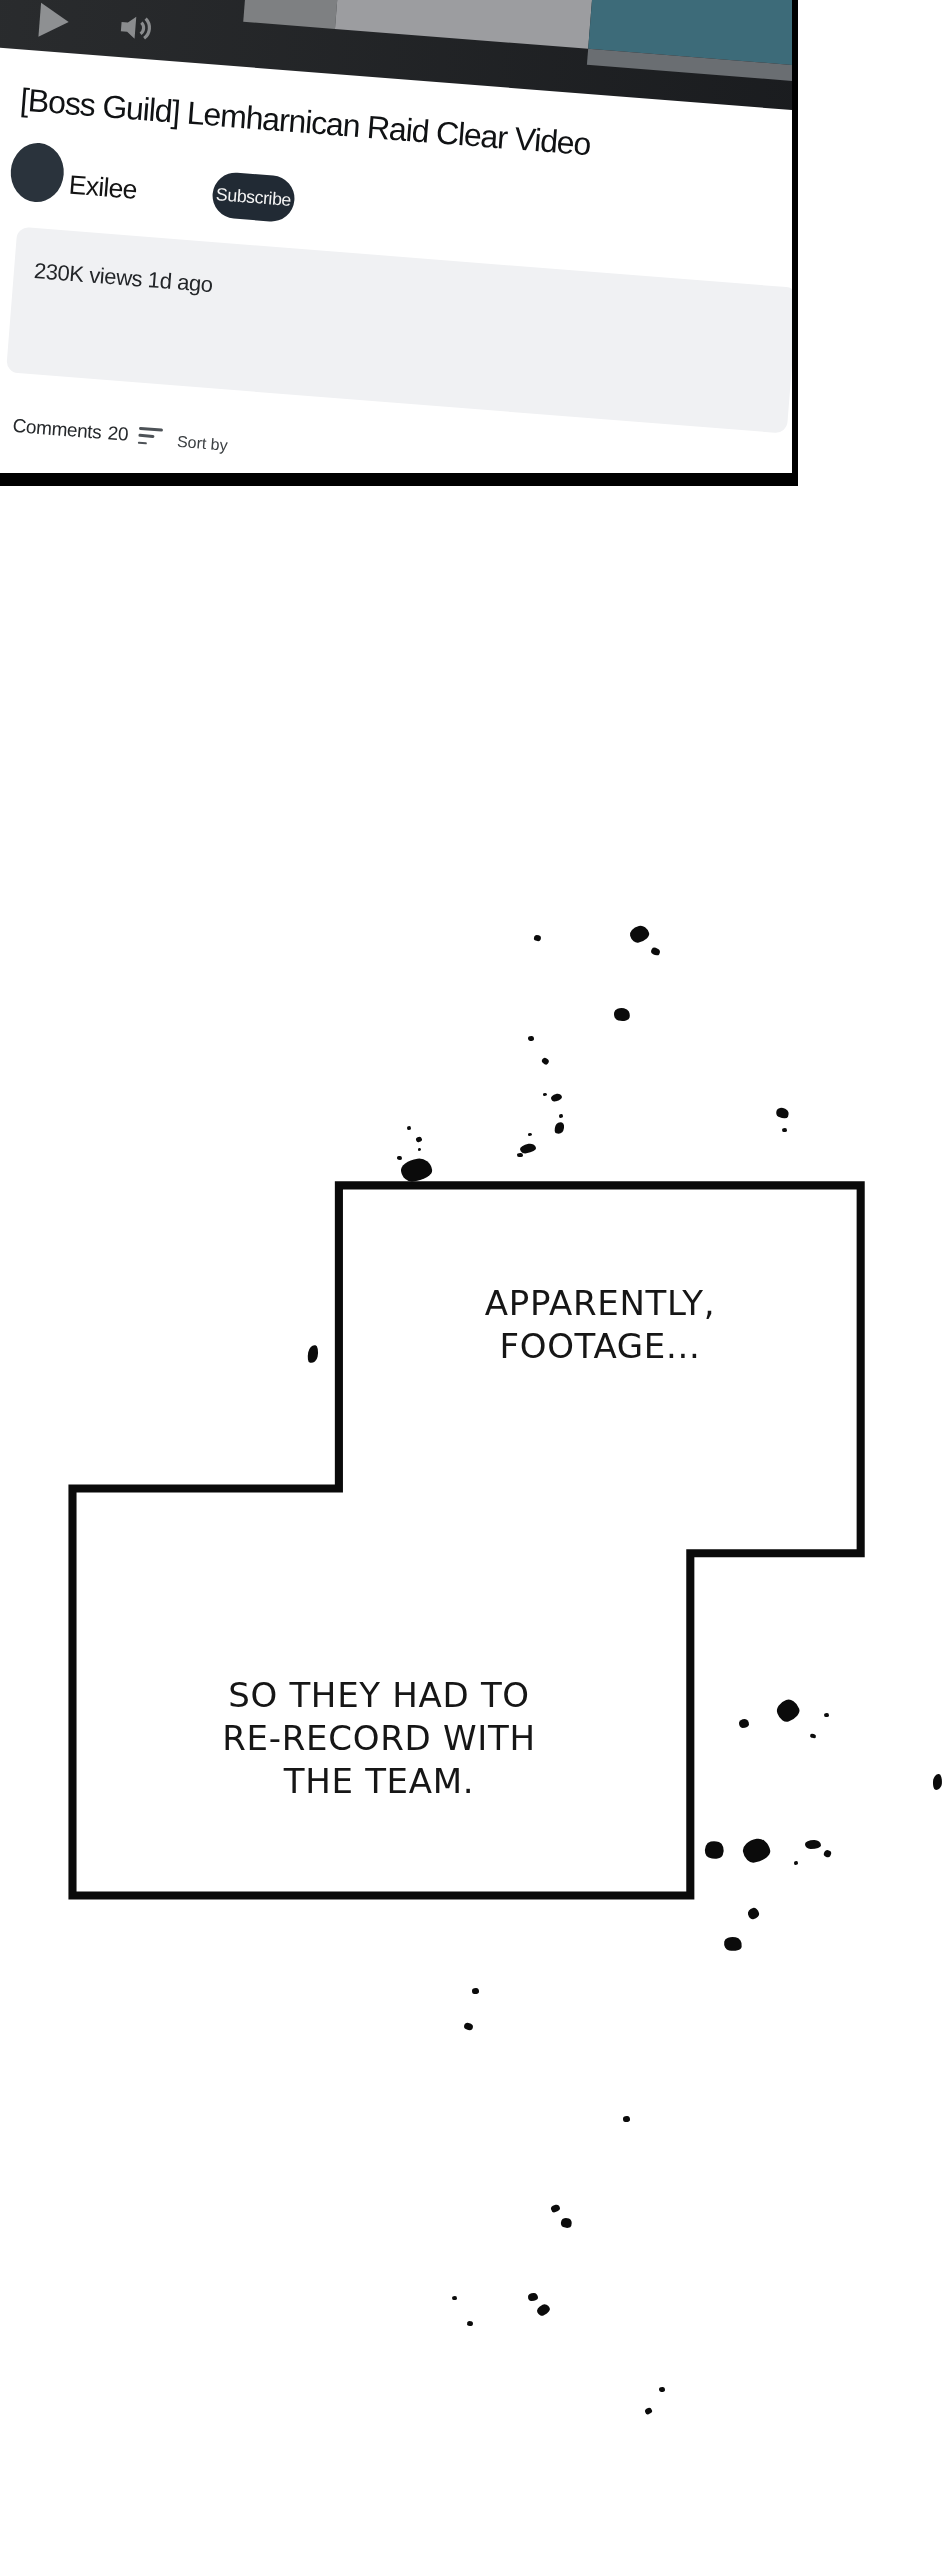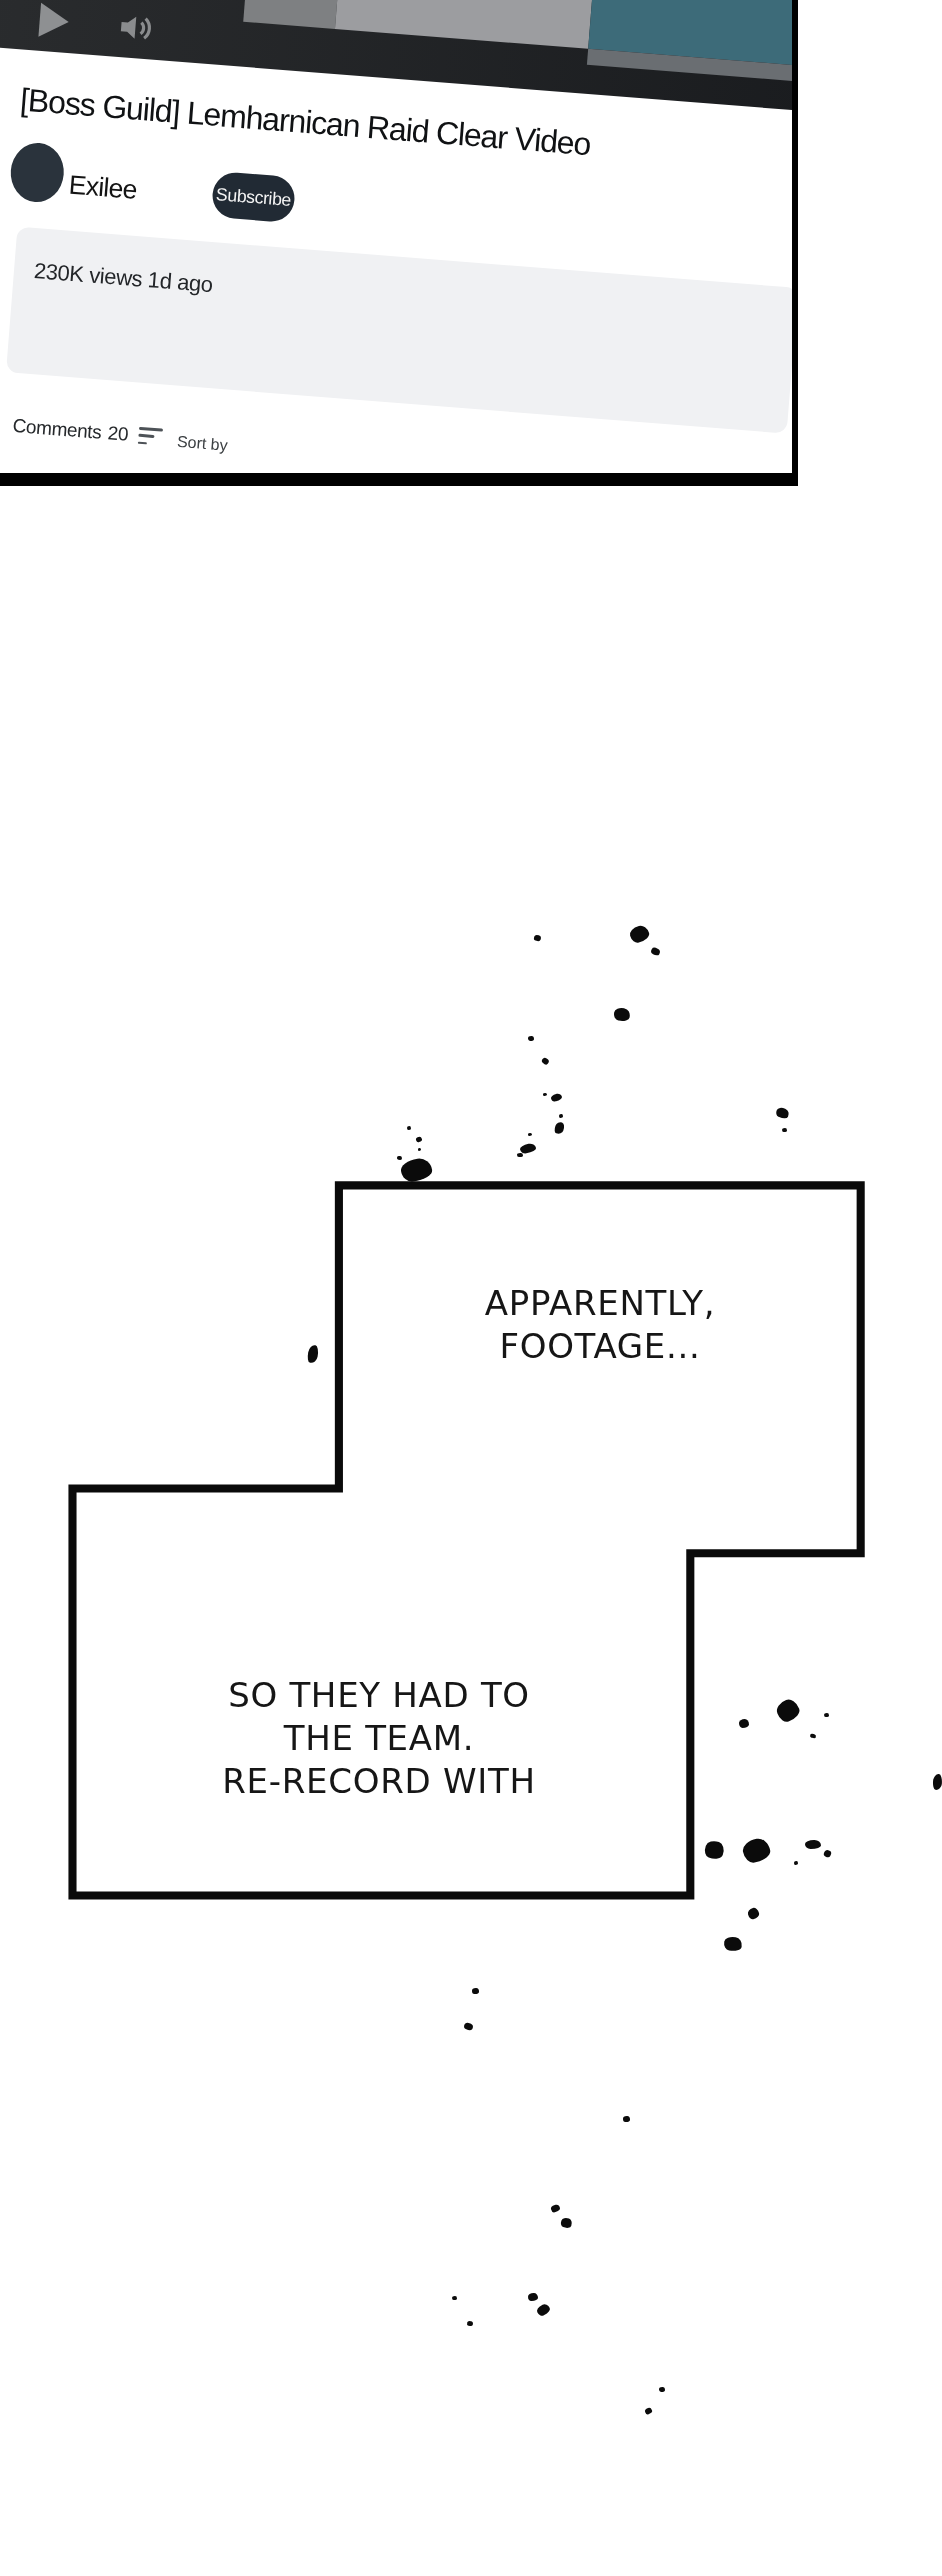--- a/index.html
+++ b/index.html
@@ -124,22 +124,22 @@
 <svg class="bubble-svg" viewBox="0 0 1280 3500">
   <path d="M 460.5,1610.5 L 1169.5,1610.5 L 1169.5,2110.5 L 938,2110.5 L 938,2575.5 L 98.5,2575.5 L 98.5,2022.5 L 460.5,2022.5 Z" fill="#ffffff" stroke="#0a0a0a" stroke-width="11" stroke-linejoin="miter"></path>
 </svg>
 
 <div class="bubble-text" id="bubble1-text">
   <span>APPARENTLY,</span>
   <span>FOOTAGE...</span>
 </div>
 <div class="bubble-text" id="bubble2-text">
   <span>SO THEY HAD TO</span>
+  <span>RE-RECORD WITH</span>
   <span>THE TEAM.</span>
-  <span>RE-RECORD WITH</span>
 </div>
 
 <div class="specks">
     <div class="speck" style="left: 534px; top: 935px; width: 6.6px; height: 5.9px; transform: rotate(20deg);"></div>
     <div class="speck" style="left: 630px; top: 926px; width: 19px; height: 16px; transform: rotate(-15deg);"></div>
     <div class="speck" style="left: 651px; top: 948px; width: 8.8px; height: 7.4px; transform: rotate(30deg);"></div>
     <div class="speck" style="left: 614px; top: 1008px; width: 15.5px; height: 12.5px; transform: rotate(10deg);"></div>
     <div class="speck" style="left: 528px; top: 1036px; width: 5.9px; height: 5.2px; transform: rotate(0deg);"></div>
     <div class="speck" style="left: 542px; top: 1058px; width: 6.6px; height: 5.9px; transform: rotate(45deg);"></div>
     <div class="speck" style="left: 407px; top: 1126px; width: 4.4px; height: 4.4px; transform: rotate(0deg);"></div>

